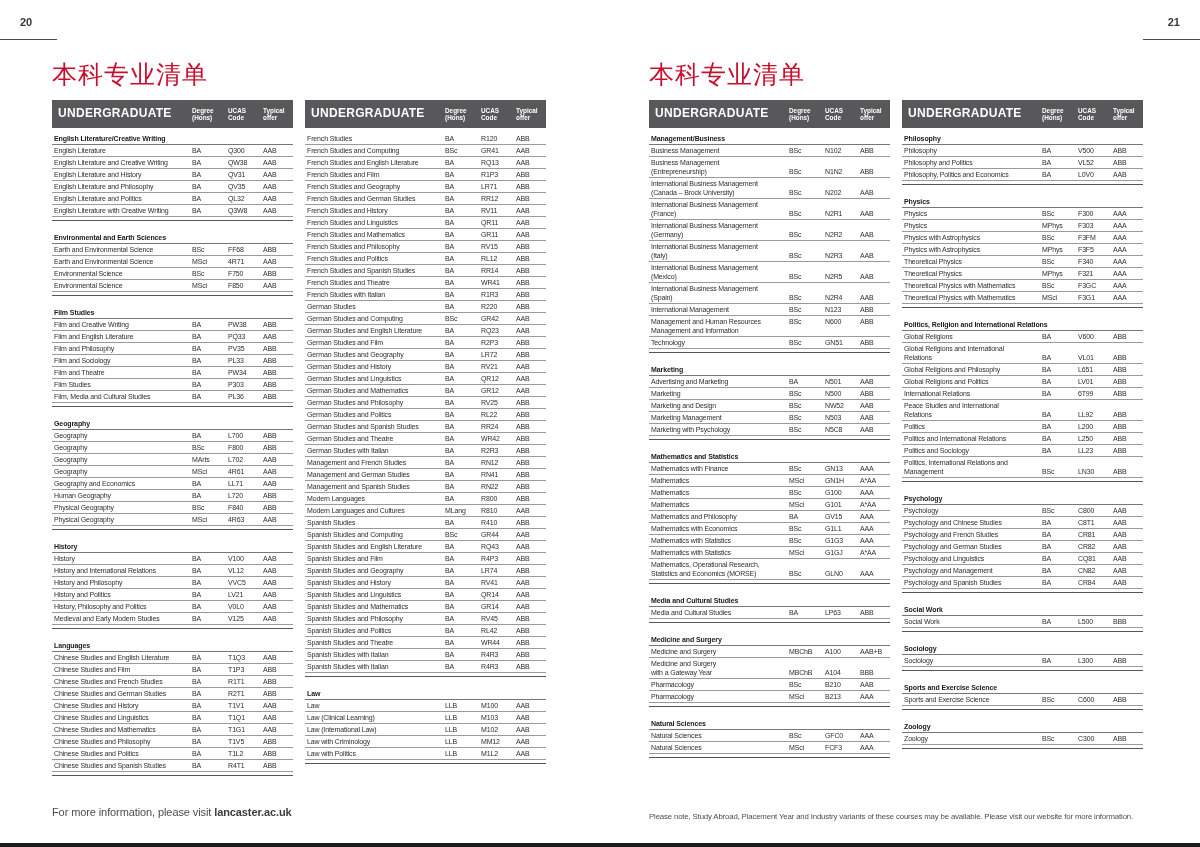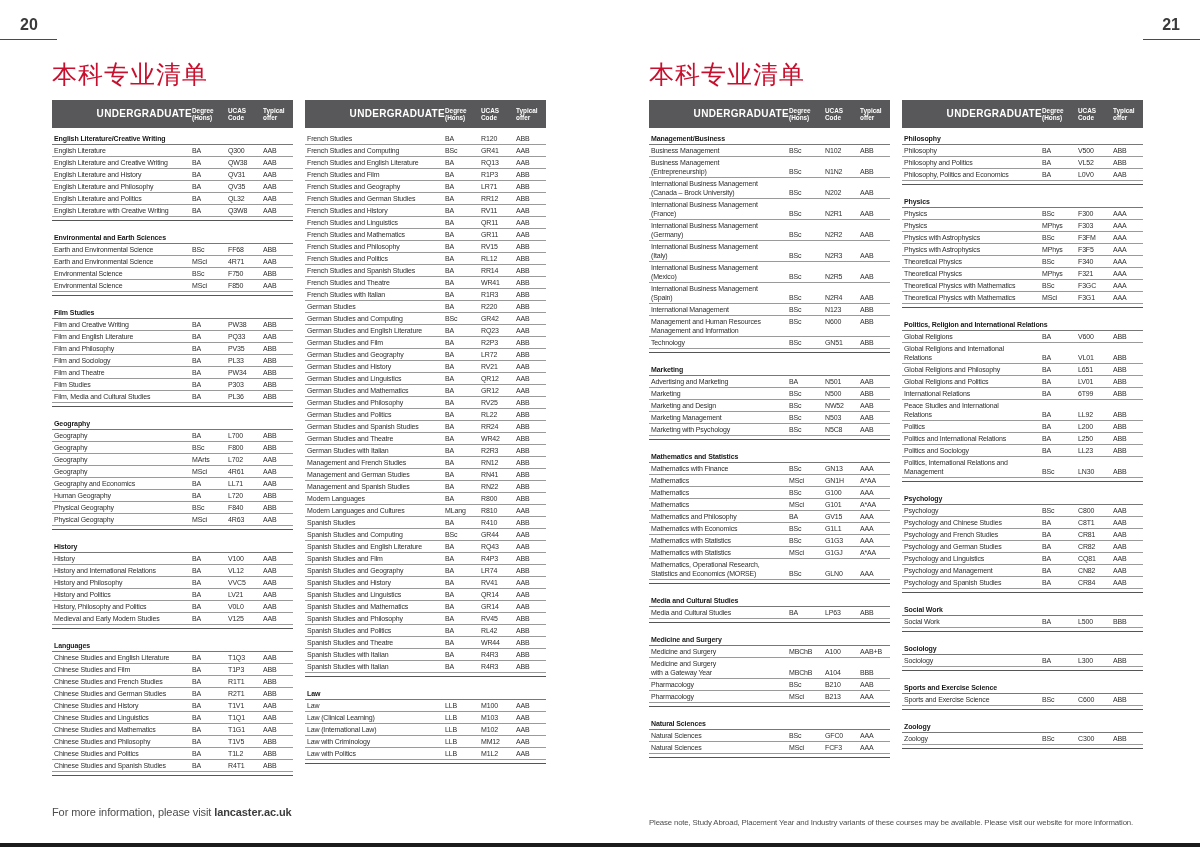--- a/index.html
+++ b/index.html
@@ -6,21 +6,21 @@
   html,body { width:1200px; height:847px; }
   body {
     position:relative;
     background:#ffffff;
     font-family:"Liberation Sans", sans-serif;
     color:#2b2b2b;
     overflow:hidden;
   }
   .page-num {
     position:absolute; top:16px;
-    font-size:16px; font-weight:bold; color:#3a3a3a;
+    font-size:11px; font-weight:bold; color:#3a3a3a;
   }
   .page-num.left { left:20px; }
   .page-num.right { right:20px; }
   .corner-rule {
     position:absolute; top:39px; height:1px; background:#4a4a4a; width:57px;
   }
   .corner-rule.left { left:0; }
   .corner-rule.right { right:0; }
   .page-title {
     position:absolute; top:58px;
@@ -31,21 +31,21 @@
   .col { position:absolute; top:100px; width:241px; }
   .col.c1 { left:52px; }
   .col.c2 { left:305px; }
   .col.c3 { left:649px; }
   .col.c4 { left:902px; }
   .thead {
     background:#58585a; color:#ffffff;
     display:flex; align-items:center; height:28px;
   }
   .th { white-space:pre; line-height:1.15; }
-  .th-name { flex:1; padding-left:6px; font-size:10px; font-weight:bold; letter-spacing:.3px;text-align:right; }
+  .th-name { flex:1; padding-left:6px; font-size:12px; font-weight:bold; letter-spacing:.3px; }
   .th-degree { width:36px; font-size:6.4px; font-weight:bold; }
   .th-ucas  { width:35px; font-size:6.4px; font-weight:bold; }
   .th-offer { width:30px; font-size:6.4px; font-weight:bold; }
   .tbody { margin-top:5px; }
   .sec {
     margin-bottom:11px;
     border-bottom:1.5px solid #555;
     padding-bottom:3px;
   }
   .sec-h {
@@ -65,21 +65,21 @@
   .c-deg  { width:36px; }
   .c-code { width:35px; }
   .c-off  { width:30px; }
   .footer-left {
     position:absolute; left:52px; top:806px;
     font-size:11px; color:#4d4d4d; letter-spacing:-0.1px;
   }
   .footer-left b { color:#3c3c3c; }
   .footer-right {
     position:absolute; left:649px; top:812px; width:540px;
-    font-size:7.8px; color:#4d4d4d; letter-spacing:-0.15px;margin-top:6px;
+    font-size:7.8px; color:#4d4d4d; letter-spacing:-0.15px;
   }
   .bottom-edge {
     position:absolute; left:0; bottom:0; width:1200px; height:4px;
     background:#1c1c1c;
   }
 </style>
 </head>
 <body>
 
 <div class="page-num left">20</div>

